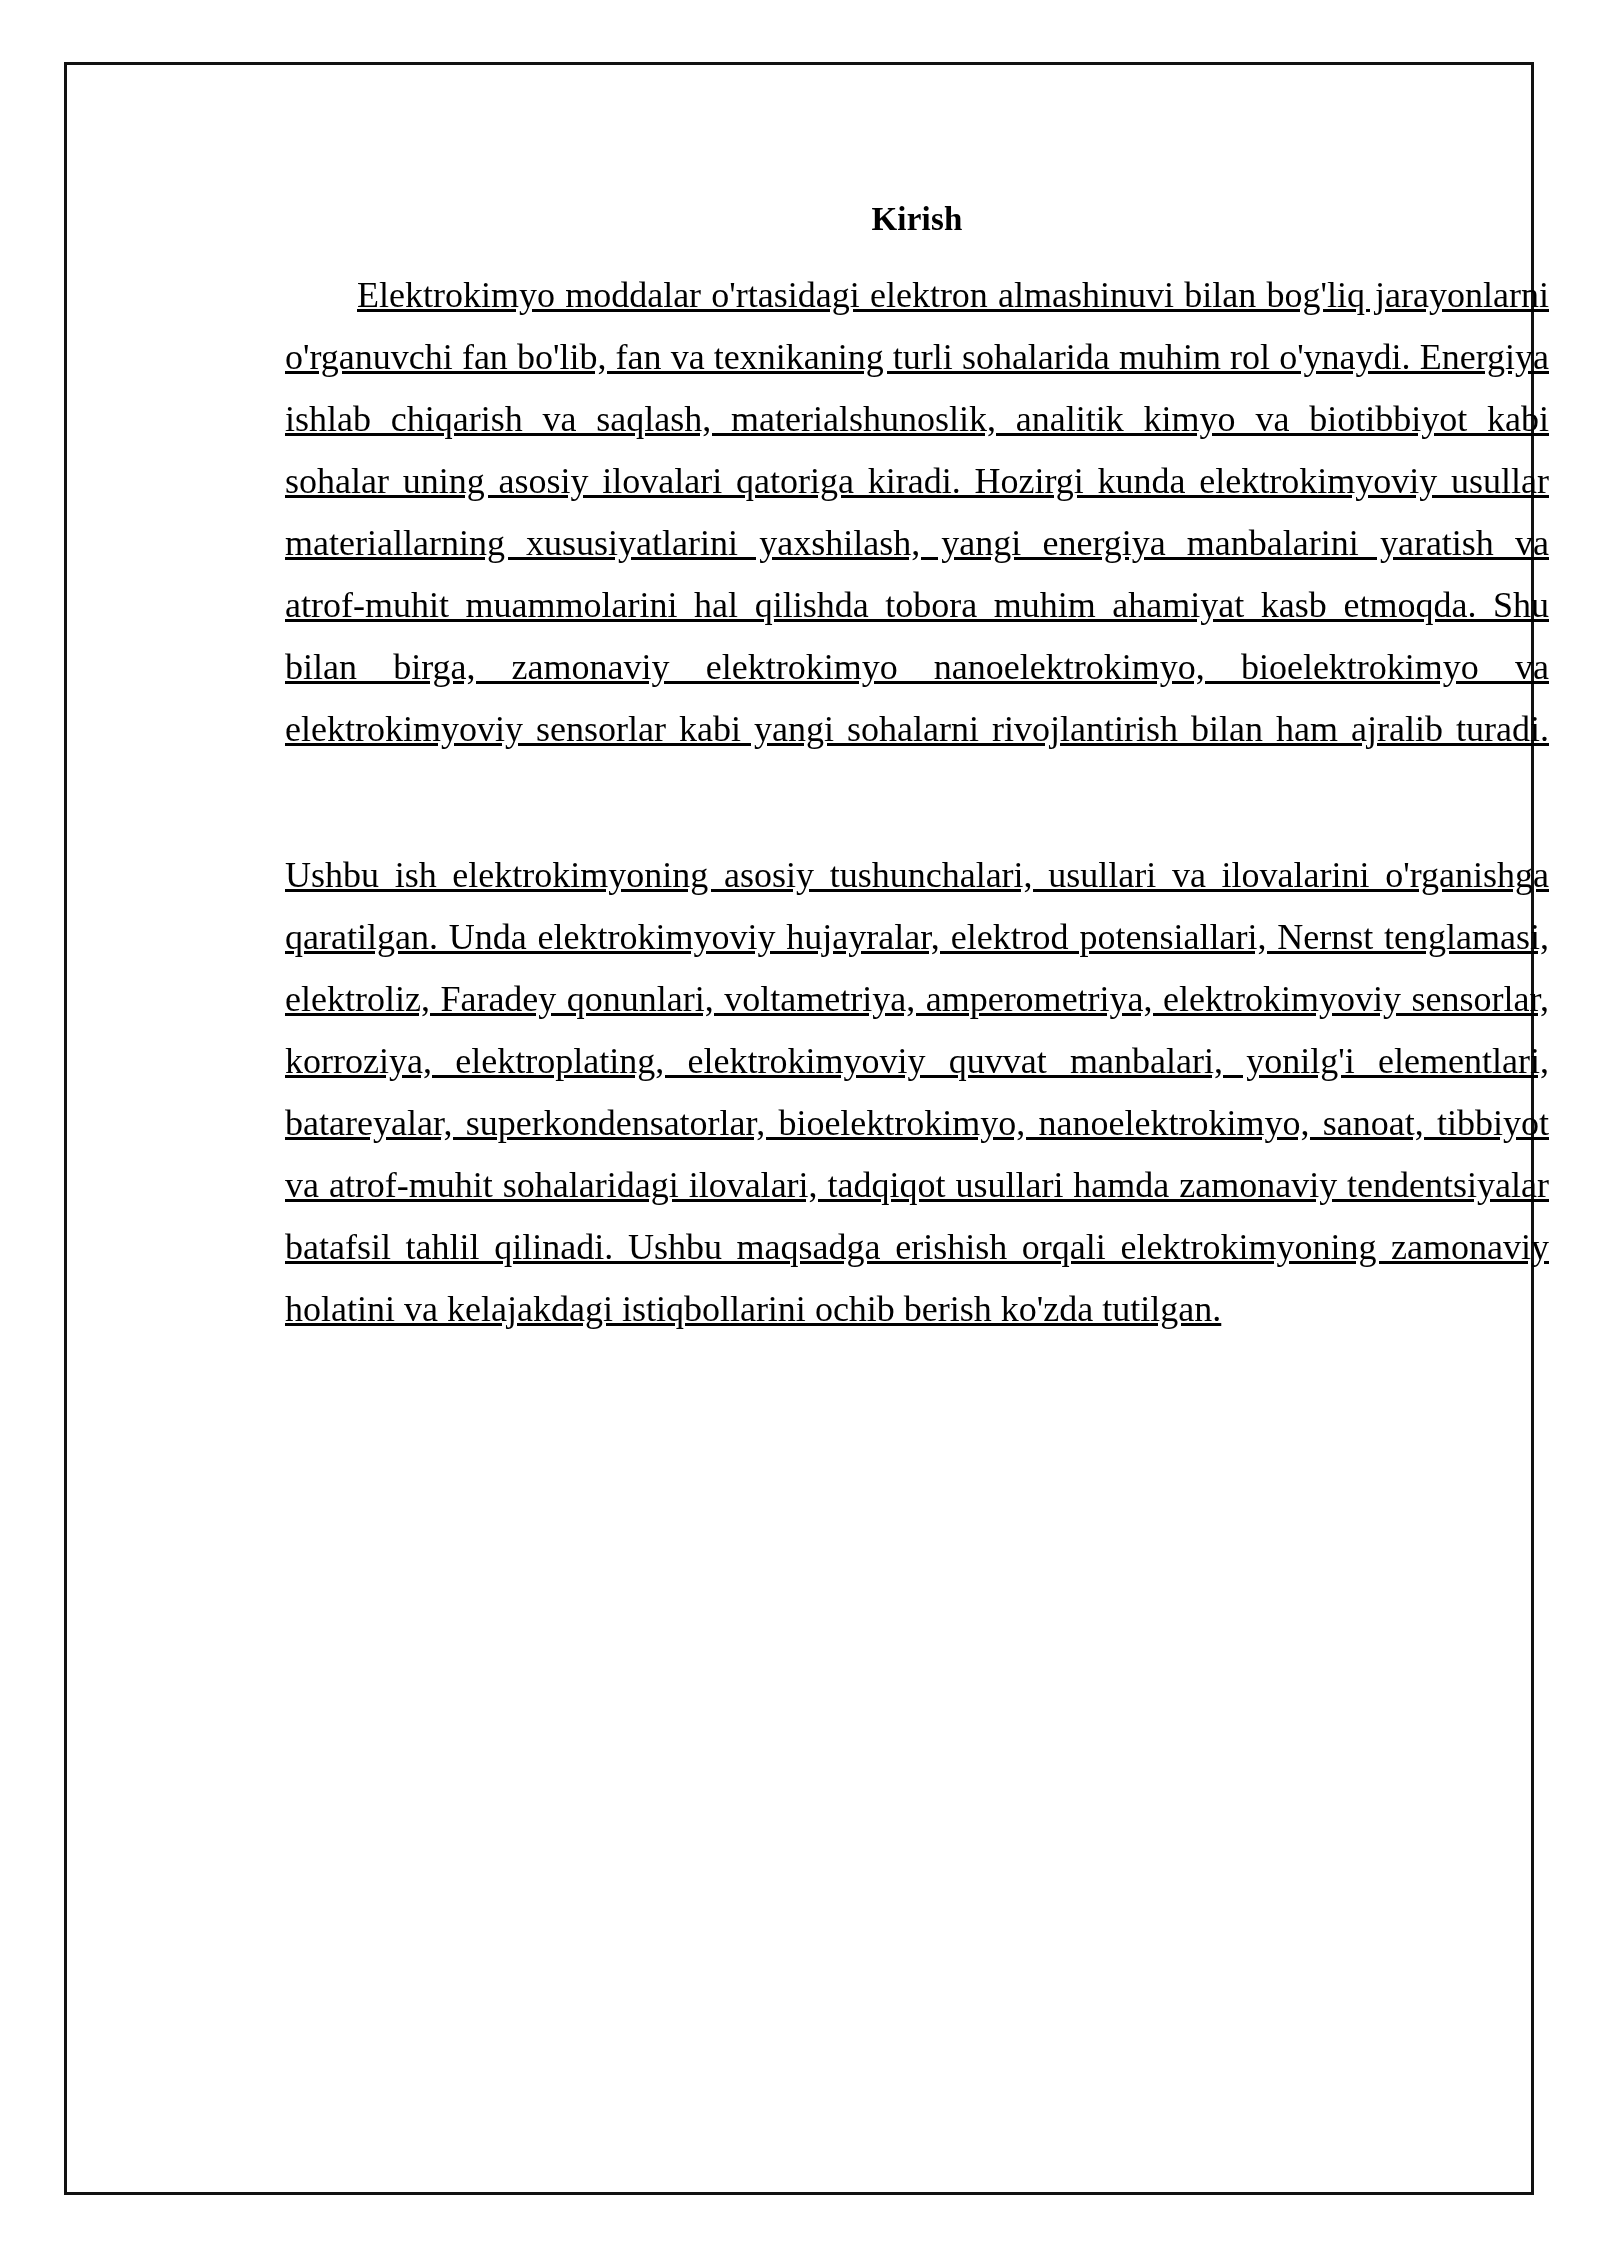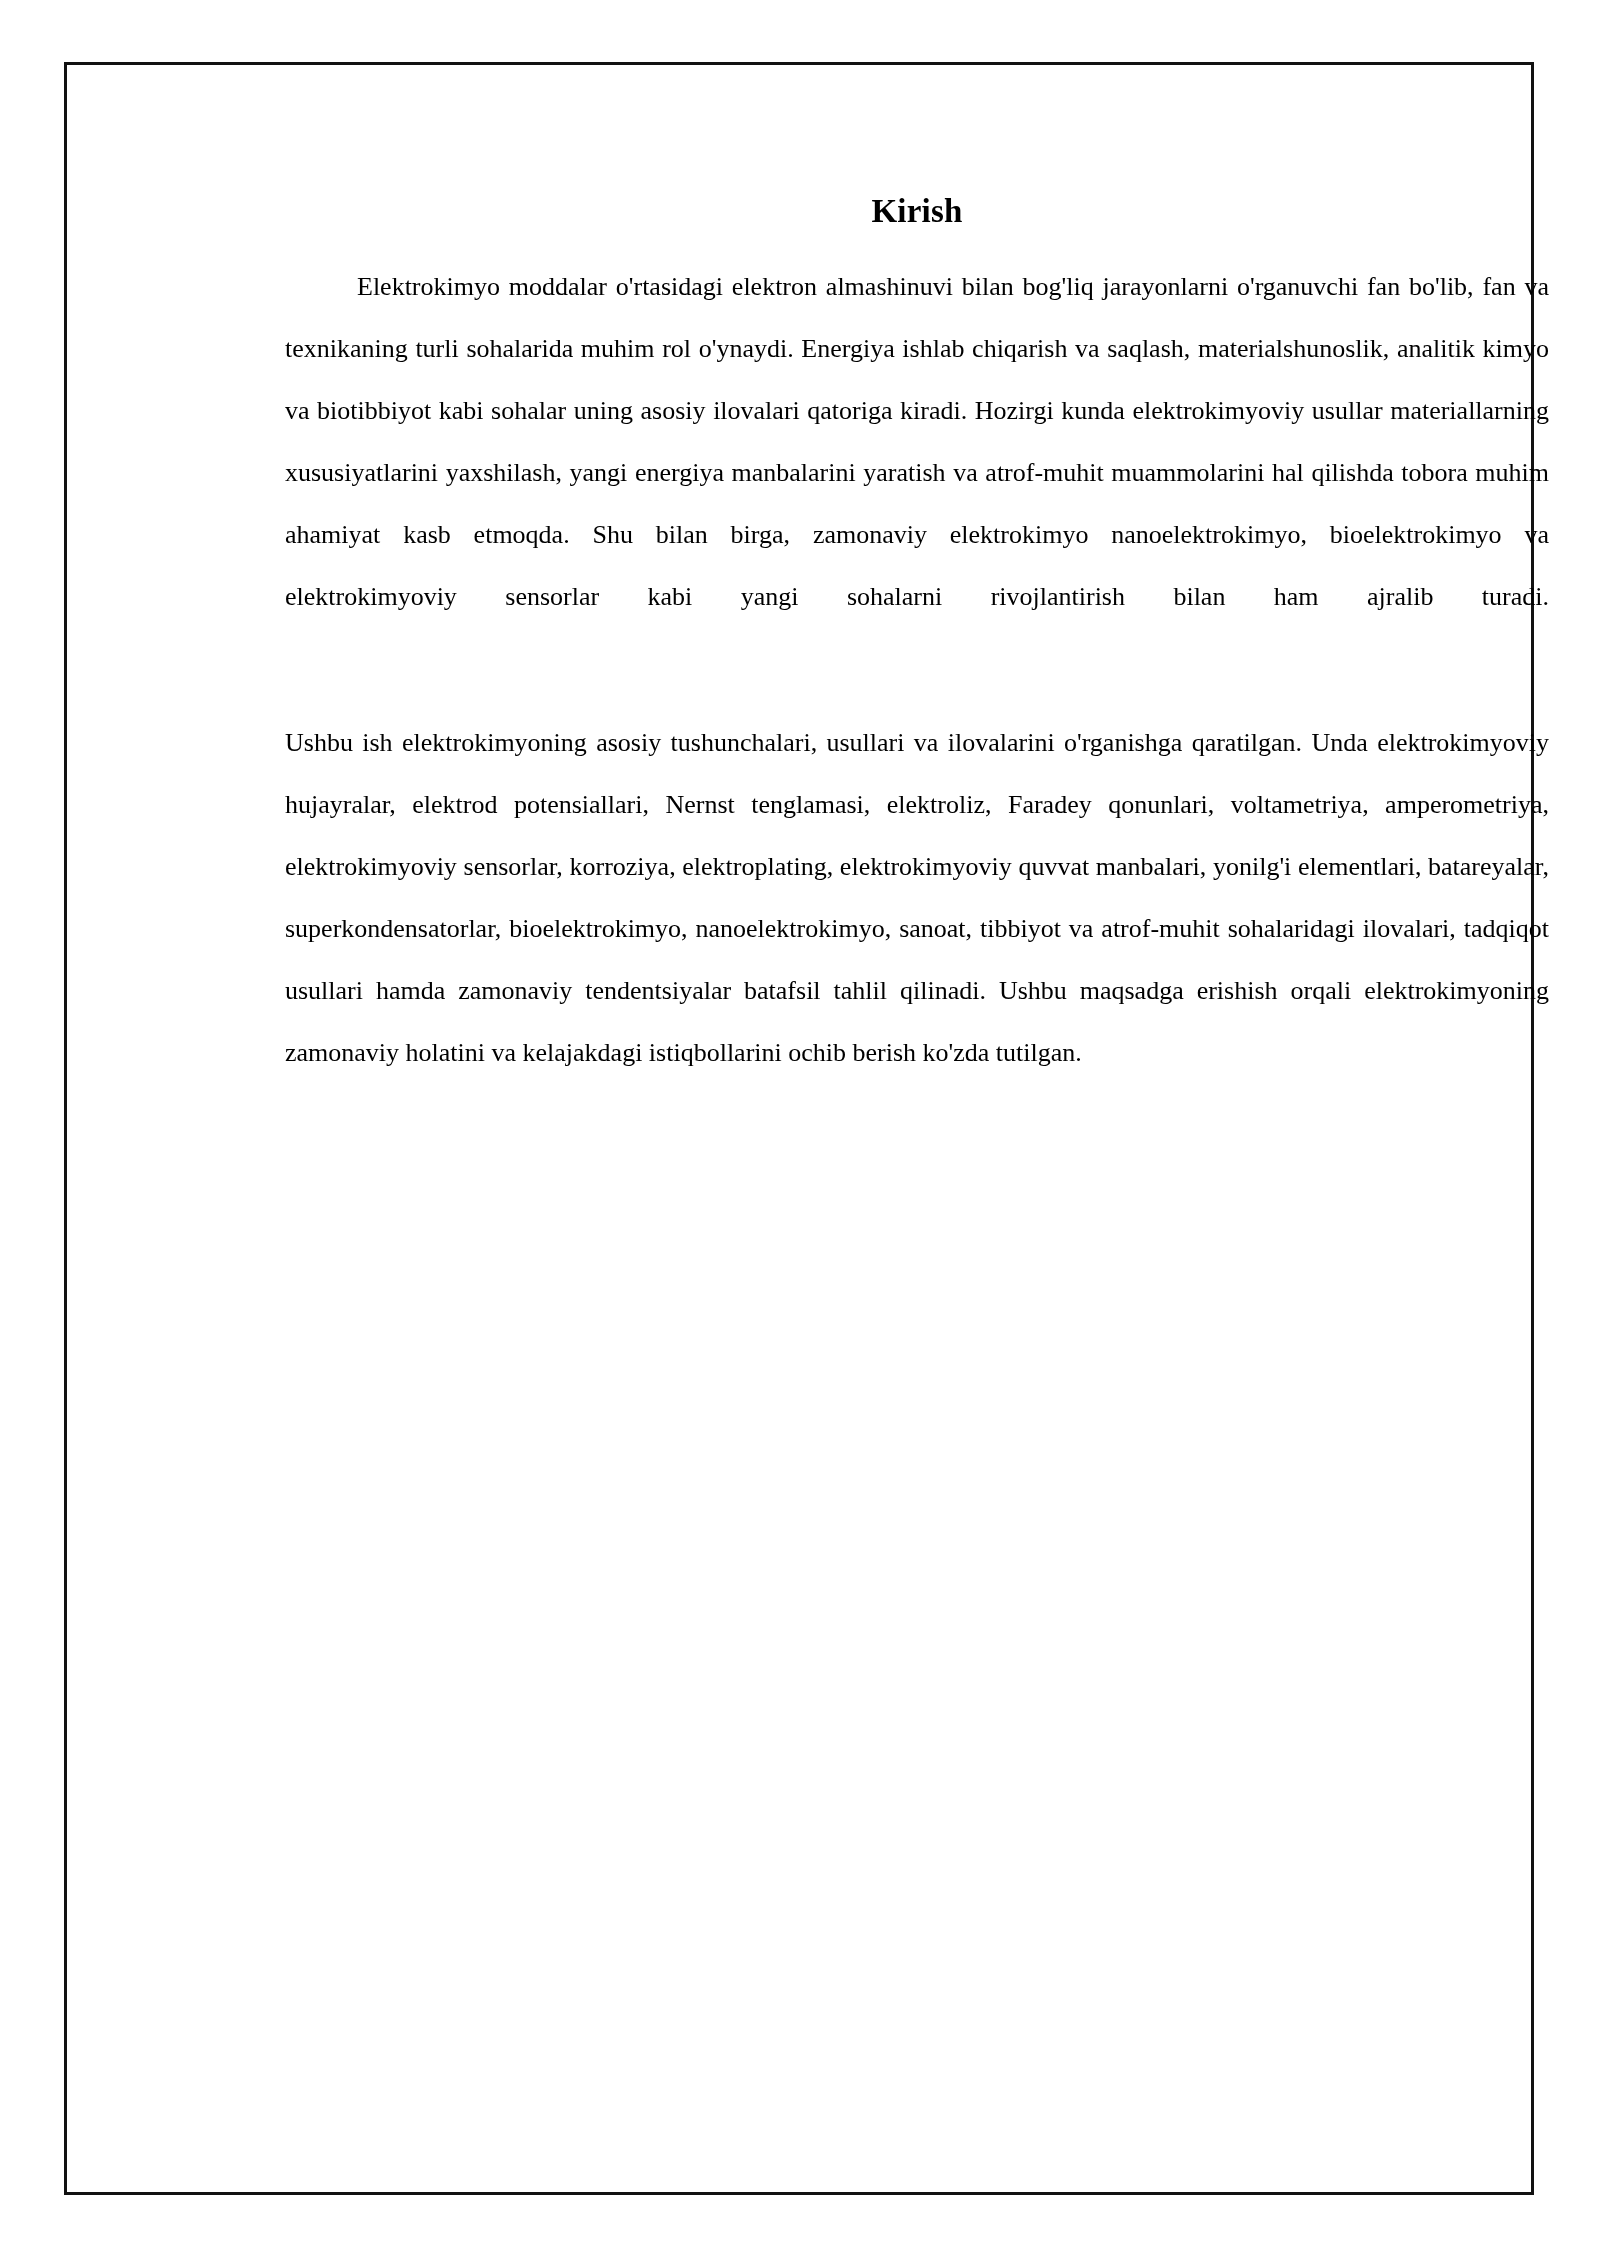--- a/index.html
+++ b/index.html
@@ -31,41 +31,42 @@
     width: 1470px;
     height: 2133px;
     border: 3px solid #111111;
     box-sizing: border-box;
     background: #ffffff;
   }
 
   .content {
     position: absolute;
     left: 218px;
-    top: 130px;
+    top: 138px;
     width: 1264px;
   }
 
   .doc-title {
     font-size: 33px;
     font-weight: bold;
     text-align: center;
     line-height: 1.0;
     margin: 0 0 28px 0;
     letter-spacing: 0.2px;
   }
 
   .para {
-    font-size: 26px;
+    font-size: 36px;
     line-height: 62px;
     text-align: justify;
     text-justify: inter-word;
     margin: 0;
     word-spacing: 0px;
     hyphens: none;
+    text-decoration: underline;
   }
 
   
   .para-first {
     text-indent: 72px;
     text-align-last: justify;
   }
 
   .para-gap {
     height: 84px;

